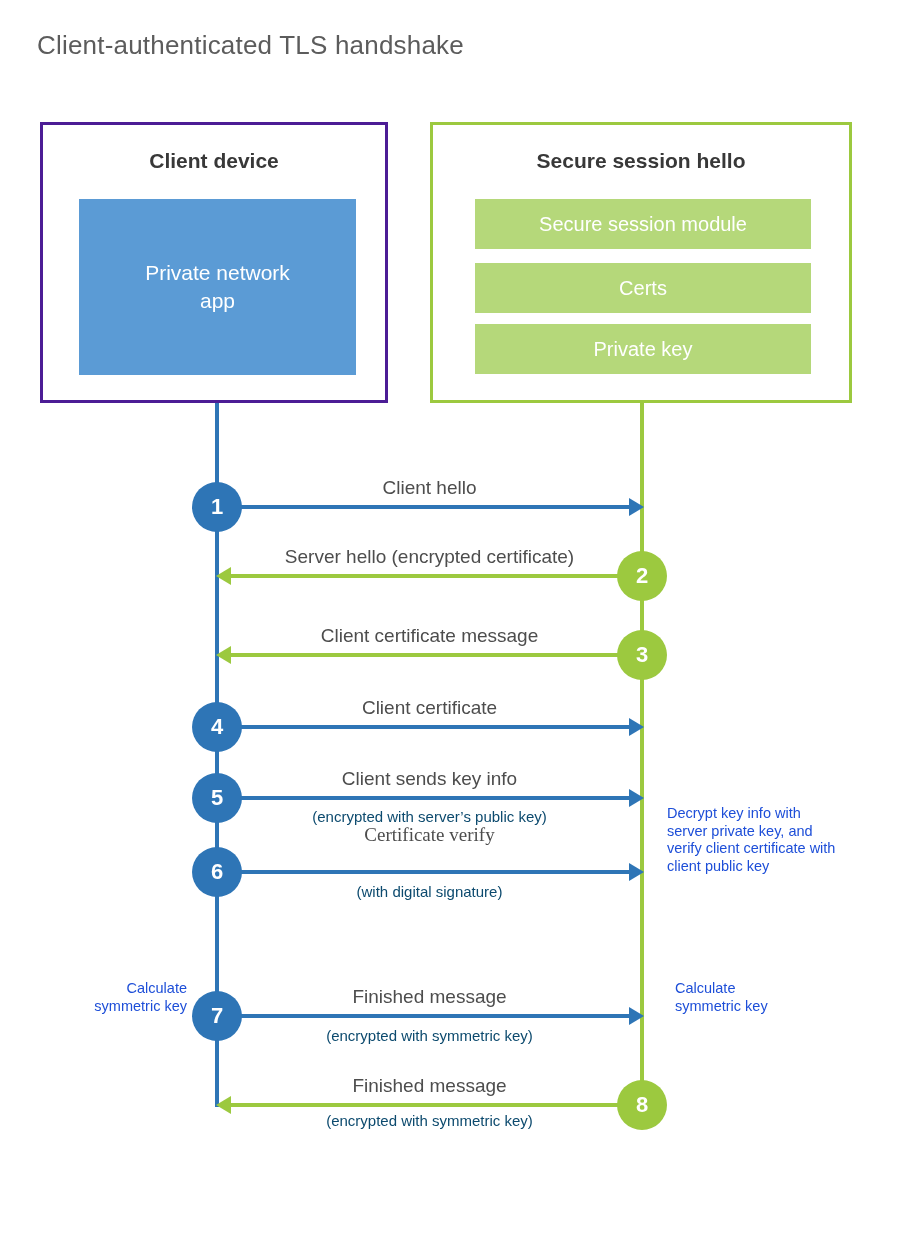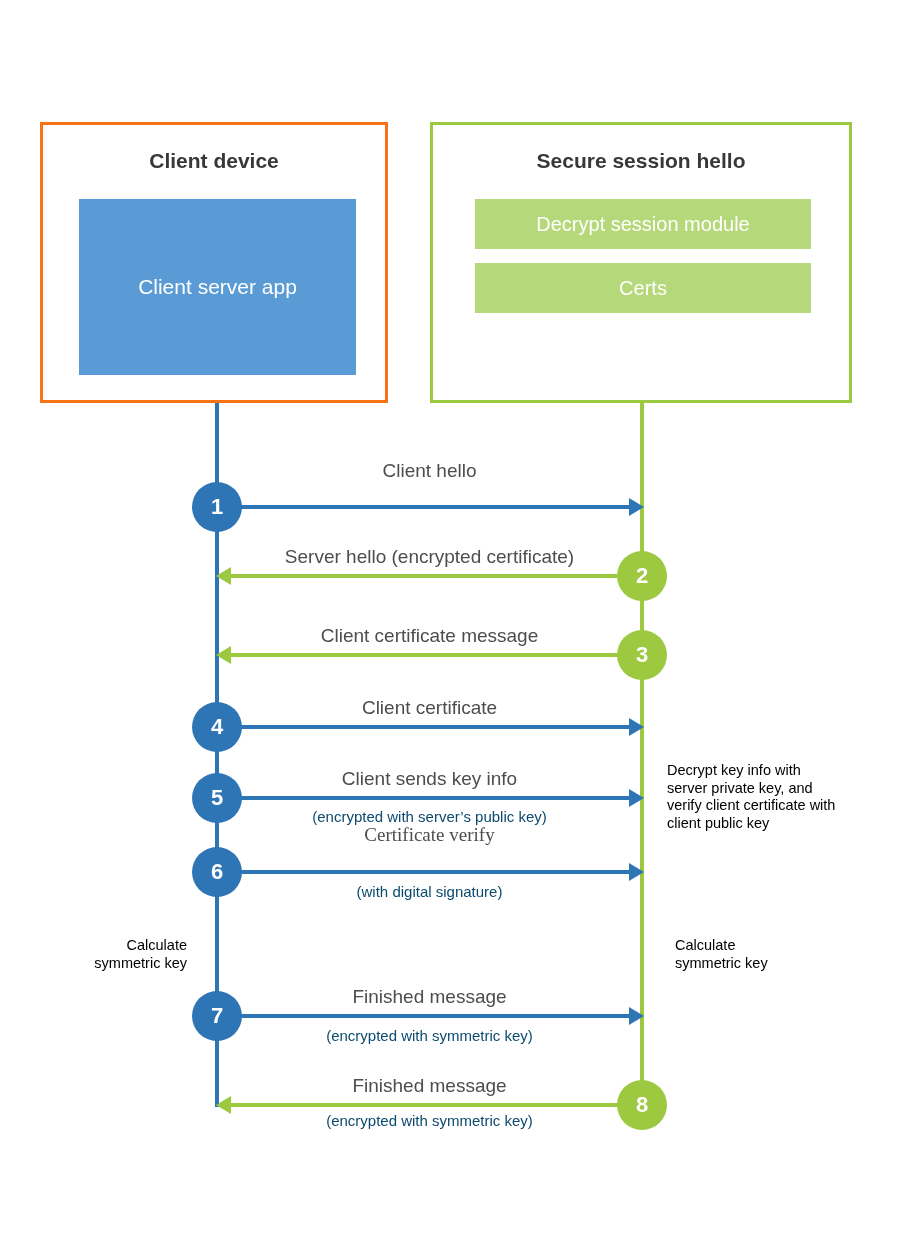--- a/index.html
+++ b/index.html
@@ -3,21 +3,21 @@
 <meta charset="utf-8">
 <style>
   html,body{margin:0;padding:0;background:#ffffff;}
   body{font-family:"Liberation Sans","DejaVu Sans",sans-serif;}
   .canvas{position:relative;width:900px;height:1256px;background:#ffffff;overflow:hidden;}
 
   .page-title{position:absolute;left:37px;top:30px;font-size:26px;font-weight:400;color:#5c5c5c;letter-spacing:.2px;}
 
   
   .actor-box{position:absolute;top:122px;height:281px;background:#ffffff;box-sizing:border-box;}
-  .actor-box.client{left:40px;width:348px;border:3px solid #f97316;}
+  .actor-box.client{left:40px;width:348px;border:3px solid #4c1d95;}
   .actor-box.server{left:430px;width:422px;border:3px solid #9cc93f;}
   .actor-title{position:absolute;left:0;top:24px;width:100%;text-align:center;font-size:21px;font-weight:700;color:#383838;}
 
   .client-module{position:absolute;left:36px;top:74px;width:277px;height:176px;background:#5b9bd5;
     display:flex;align-items:center;justify-content:center;text-align:center;}
   .client-module span{display:inline-block;width:180px;font-size:21px;color:#ffffff;line-height:1.35;}
 
   .server-bar{position:absolute;left:42px;width:336px;height:50px;background:#b5d87a;
     text-align:center;line-height:50px;font-size:20px;color:#ffffff;}
 
@@ -37,49 +37,51 @@
   .msg-line.green{background:#9cc93f;left:231px;width:411px;}
 
   .head{position:absolute;width:0;height:0;border-top:9px solid transparent;border-bottom:9px solid transparent;z-index:2;}
   .head.right{left:629px;border-left:15px solid #2e75b6;}
   .head.left{left:216px;border-right:15px solid #9cc93f;}
 
   .msg-label{position:absolute;left:217px;width:425px;text-align:center;font-size:19px;color:#4d4d4d;}
   .msg-sublabel{position:absolute;left:217px;width:425px;text-align:center;font-size:15px;color:#0c4a6e;}
 
   
-  .side-note{position:absolute;font-size:14.5px;line-height:17.5px;color:#000000;white-space:pre-line;}
+  .side-note{position:absolute;font-size:14.5px;line-height:17.5px;color:#1d4ed8;white-space:pre-line;margin-top:43px;}
   .note-decrypt{left:667px;top:762px;width:172px;}
   .note-calc-left{left:62px;top:937px;width:125px;text-align:right;}
   .note-calc-right{left:675px;top:937px;width:130px;text-align:left;}
 </style>
 </head>
 <body>
 
 <div class="canvas">
 
+  <div class="page-title">Client-authenticated TLS handshake</div>
 
   <div class="actor-box client">
     <div class="actor-title">Client device</div>
     <div class="client-module">
-      <span>Client server app</span>
+      <span>Private network app</span>
     </div>
   </div>
 
   <div class="actor-box server">
     <div class="actor-title">Secure session hello</div>
-    <div class="server-bar" style="top:74px;">Decrypt session module</div>
+    <div class="server-bar" style="top:74px;">Secure session module</div>
     <div class="server-bar" style="top:138px;">Certs</div>
+    <div class="server-bar" style="top:199px;">Private key</div>
   </div>
 
   <div class="lifeline blue"></div>
   <div class="lifeline green"></div>
 
   <div>
-    <div class="msg-label" style="top:460px;">Client hello</div>
+    <div class="msg-label" style="top:477px;">Client hello</div>
     <div class="msg-line blue" style="top:505px;"></div>
     <div class="head right" style="top:498px;"></div>
     <div class="msg-circle blue" style="top:482px;">1</div>
   </div>
 
   <div>
     <div class="msg-label" style="top:546px;">Server hello (encrypted certificate)</div>
     <div class="msg-line green" style="top:574px;"></div>
     <div class="head left" style="top:567px;"></div>
     <div class="msg-circle green" style="top:551px;">2</div>

